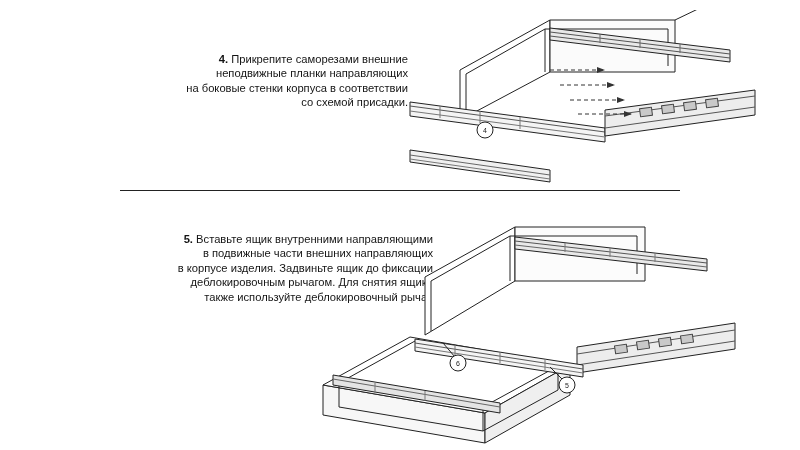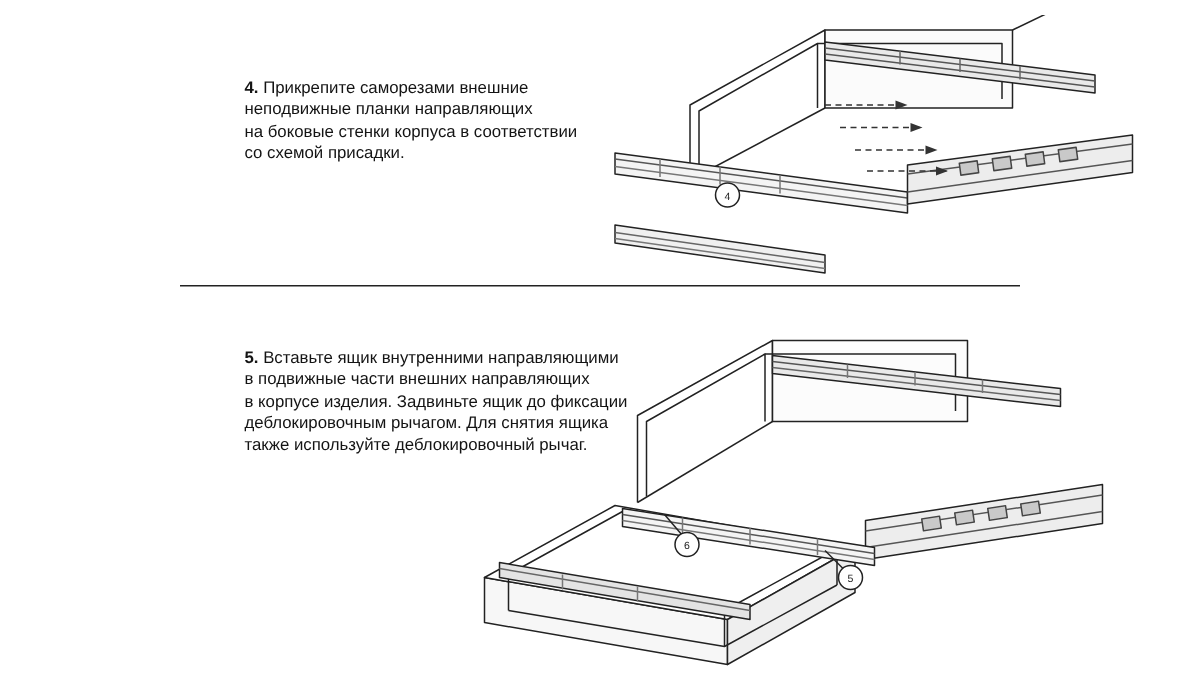--- a/index.html
+++ b/index.html
@@ -17,20 +17,21 @@
   }
   .page {
     position: relative;
     width: 800px;
     height: 450px;
     background: #ffffff;
   }
   
   .step {
     position: absolute;
+    text-align: right;
   }
   .step-text {
     position: absolute;
     font-size: 11.2px;
     line-height: 14.4px;
     color: #141414;
     white-space: pre-line;
   }
   .step-num {
     font-weight: bold;

